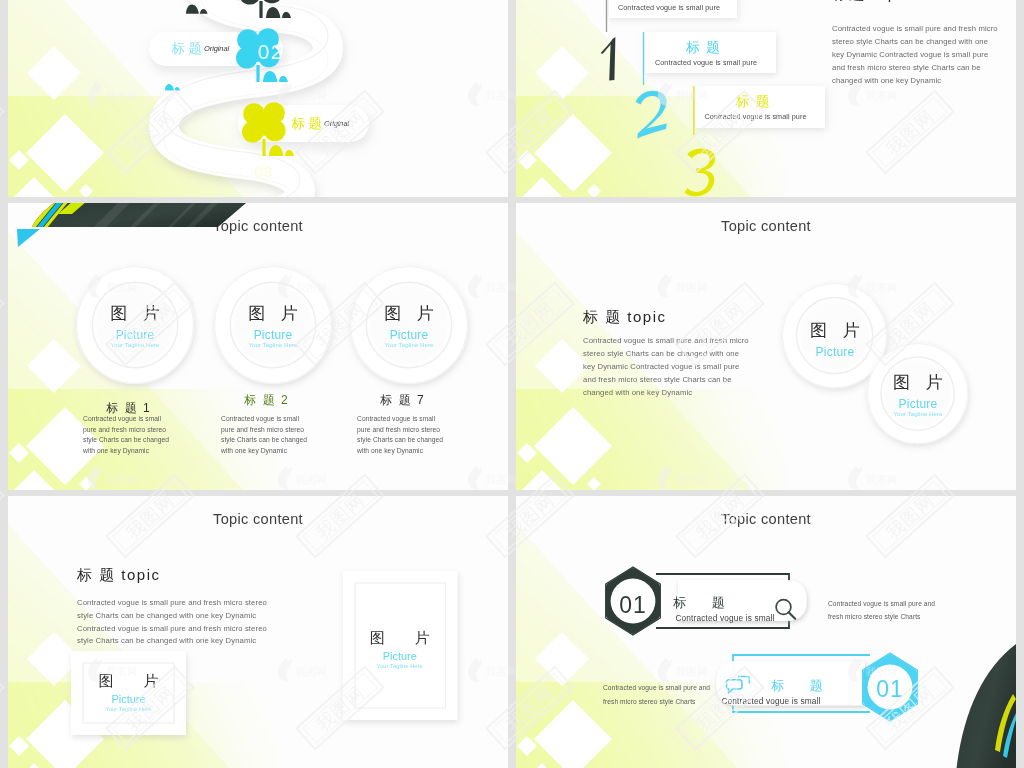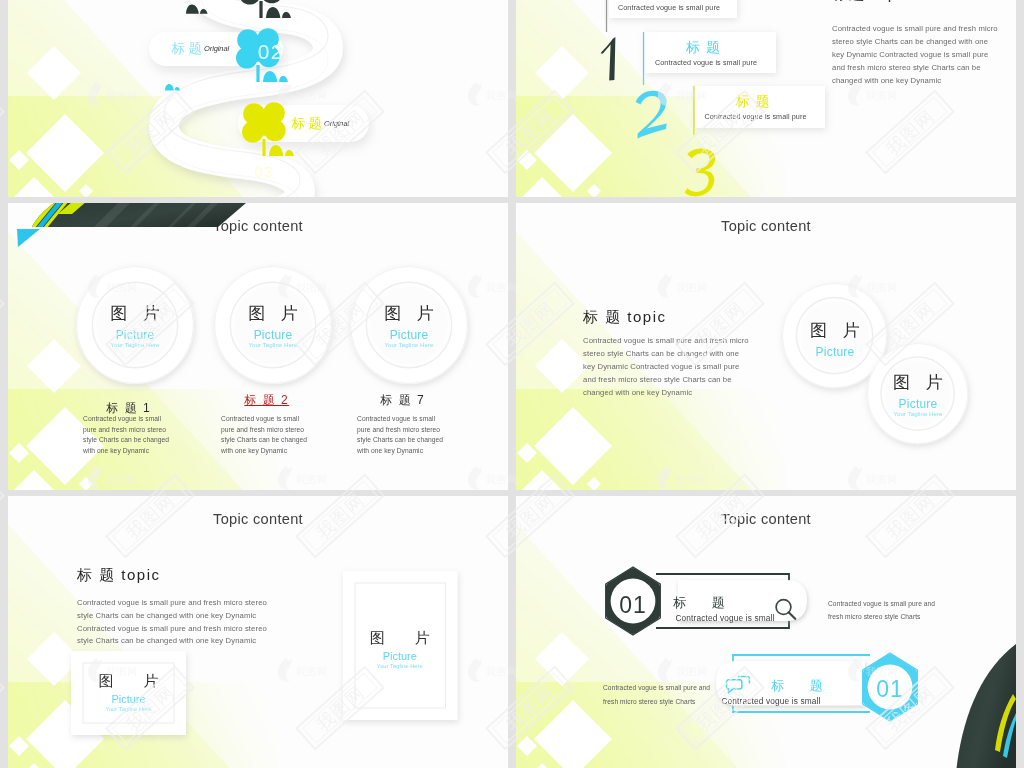--- a/index.html
+++ b/index.html
@@ -232,21 +232,21 @@
       <svg style="position:absolute;left:192px;top:49px;width:146px;height:146px" viewBox="0 0 146 146">
     <circle cx="73" cy="73" r="50.8875" fill="none" stroke="#ffffff" stroke-width="16.225" filter="url(#sh1)"></circle>
     <circle cx="73" cy="73" r="58.5" fill="none" stroke="#f1f1f1" stroke-width="1"></circle>
     <circle cx="73" cy="73" r="42.775" fill="#fcfcfc"></circle>
     <circle cx="73" cy="73" r="42.775" fill="none" stroke="#eeeeee" stroke-width="1.4"></circle>
     <circle cx="73" cy="73" r="40.275" fill="none" stroke="#ffffff" stroke-width="3.5" opacity=".5"></circle>
   </svg>
       <div style="position:absolute;left:206px;top:101px;width:118px;text-align:center;font-size:17px;letter-spacing:5.5px;color:#2d2d2d;text-indent:5.5px;line-height:19px;font-weight:300;">图  片</div>
       <div style="position:absolute;left:206px;top:125px;width:118px;text-align:center;font-size:12px;color:#5ed6f3;letter-spacing:.2px;line-height:14px;">Picture</div>
       <div style="position:absolute;left:206px;top:138px;width:118px;text-align:center;font-size:6px;color:#86e1f6;letter-spacing:.1px;line-height:9px;">Your Tagline Here</div>
-      <div style="position:absolute;left:178px;top:189px;width:160px;text-align:center;font-size:12px;letter-spacing:1.5px;color:#b91c1c;line-height:16px;text-indent:1.5px;font-weight:300;text-decoration:underline;">标 题 2</div>
+      <div style="position:absolute;left:178px;top:189px;width:160px;text-align:center;font-size:12px;letter-spacing:1.5px;color:#4d7c0f;line-height:16px;text-indent:1.5px;font-weight:300;">标 题 2</div>
       <div style="position:absolute;left:213px;top:211px;width:88px;text-align:left;font-size:6.7px;color:#5a5a5a;line-height:10.7px;letter-spacing:.05px;">Contracted vogue is small pure and fresh micro stereo style Charts can be changed with one key Dynamic</div>
       <svg style="position:absolute;left:328px;top:49px;width:146px;height:146px" viewBox="0 0 146 146">
     <circle cx="73" cy="73" r="50.8875" fill="none" stroke="#ffffff" stroke-width="16.225" filter="url(#sh1)"></circle>
     <circle cx="73" cy="73" r="58.5" fill="none" stroke="#f1f1f1" stroke-width="1"></circle>
     <circle cx="73" cy="73" r="42.775" fill="#fcfcfc"></circle>
     <circle cx="73" cy="73" r="42.775" fill="none" stroke="#eeeeee" stroke-width="1.4"></circle>
     <circle cx="73" cy="73" r="40.275" fill="none" stroke="#ffffff" stroke-width="3.5" opacity=".5"></circle>
   </svg>
       <div style="position:absolute;left:342px;top:101px;width:118px;text-align:center;font-size:17px;letter-spacing:5.5px;color:#2d2d2d;text-indent:5.5px;line-height:19px;font-weight:300;">图  片</div>
       <div style="position:absolute;left:342px;top:125px;width:118px;text-align:center;font-size:12px;color:#5ed6f3;letter-spacing:.2px;line-height:14px;">Picture</div>

